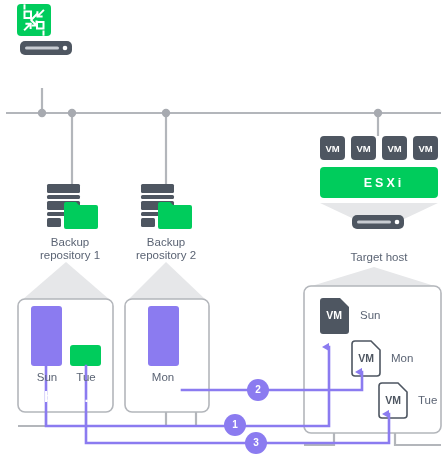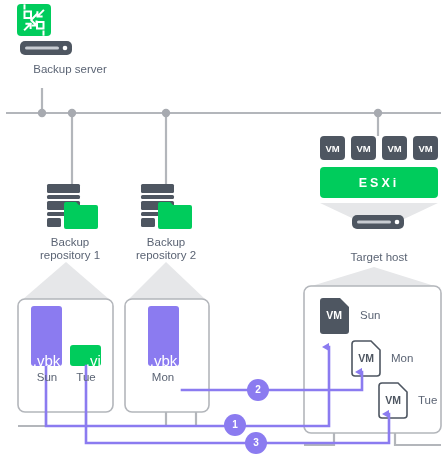--- a/index.html
+++ b/index.html
@@ -19,21 +19,22 @@
     color:#5b6474;
     text-align:center;
     white-space:pre-line;
     letter-spacing:0px;
   }
 
   .filetag{
     position:absolute;
     font-size:15px;
     color:#ffffff;
-    font-weight:400;
+    font-weight:700;
+    margin-top:36px;
   }
   .daylbl{
     position:absolute;
     font-size:11.5px;
     color:#5b6474;
     text-align:center;
   }
   .vmlbl{
     position:absolute;
     font-size:11.5px;
@@ -185,31 +186,30 @@
 
     <g fill="none" stroke="#8b7bf0" stroke-width="2.6" stroke-linecap="square">
       <path d="M86,366 v77 h303 v-29" marker-end="url(#arrowUp)"></path>
     </g>
 
     <circle cx="235" cy="425" r="11" fill="#8b7bf0"></circle>
     <circle cx="258" cy="390" r="11" fill="#8b7bf0"></circle>
     <circle cx="256" cy="443" r="11" fill="#8b7bf0"></circle>
   </svg>
 
-  <div class="lbl" style="left:0px;top:63px;width:140px;">Backup server</div>
 
   <div class="lbl" style="left:23px;top:236px;width:94px;">Backup
 repository 1</div>
 
   <div class="lbl" style="left:119px;top:236px;width:94px;">Backup
 repository 2</div>
 
   <div class="lbl" style="left:324px;top:251px;width:110px;">Target host</div>
 
-  <div class="esxi-text" style="left:320px;top:176px;width:118px;text-align:center;">ESXi</div>
+  <div class="esxi-text" style="left:320px;top:176px;width:128px;text-align:center;">ESXi</div>
 
   <div class="vm-chip-text" style="left:320px;top:143px;width:25px;text-align:center;">VM</div>
   <div class="vm-chip-text" style="left:351px;top:143px;width:25px;text-align:center;">VM</div>
   <div class="vm-chip-text" style="left:382px;top:143px;width:25px;text-align:center;">VM</div>
   <div class="vm-chip-text" style="left:413px;top:143px;width:25px;text-align:center;">VM</div>
 
   <div class="filetag" style="left:31px;top:352px;width:31px;text-align:center;">.vbk</div>
   <div class="filetag" style="left:70px;top:352px;width:55px;text-align:center;">.vib</div>
   <div class="daylbl" style="left:27px;top:371px;width:40px;">Sun</div>
   <div class="daylbl" style="left:66px;top:371px;width:40px;">Tue</div>

